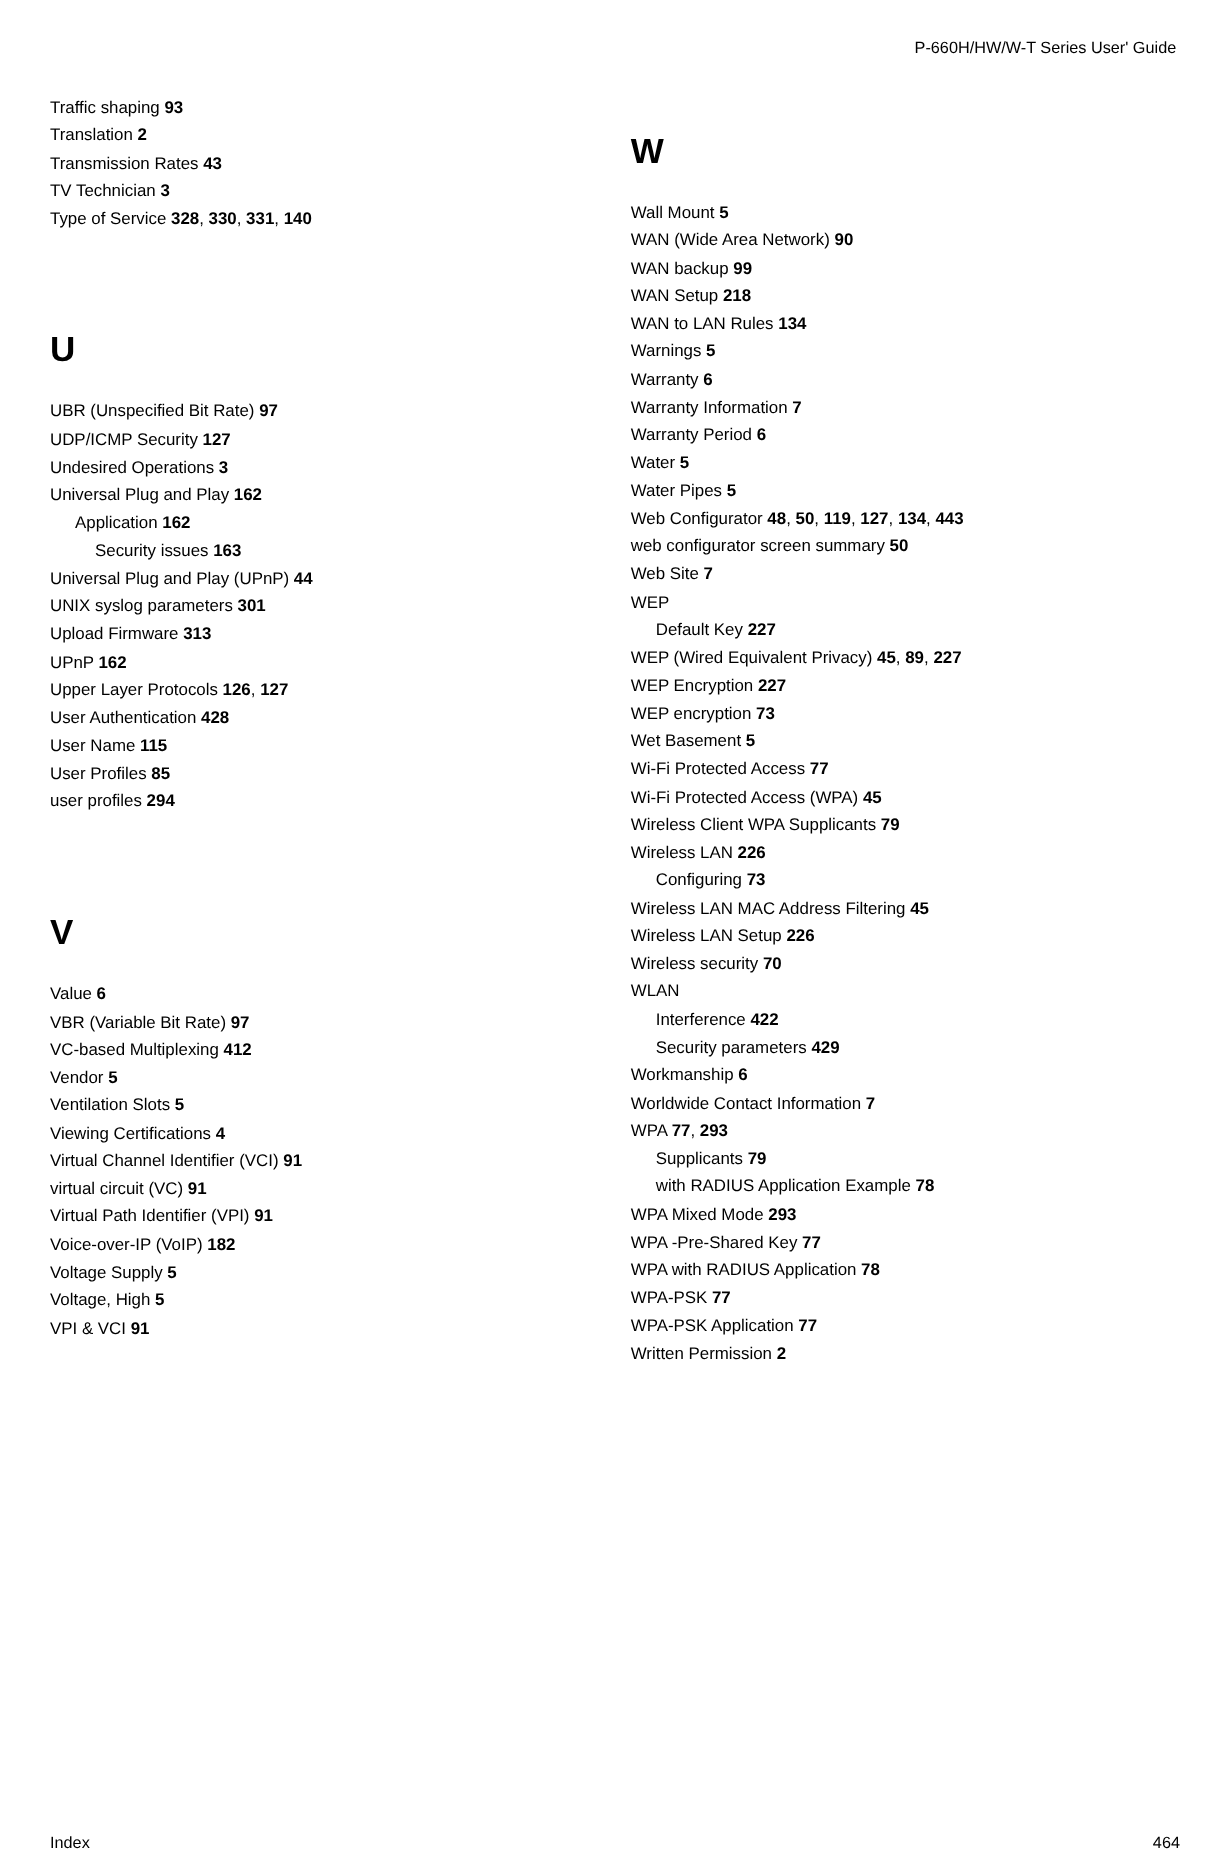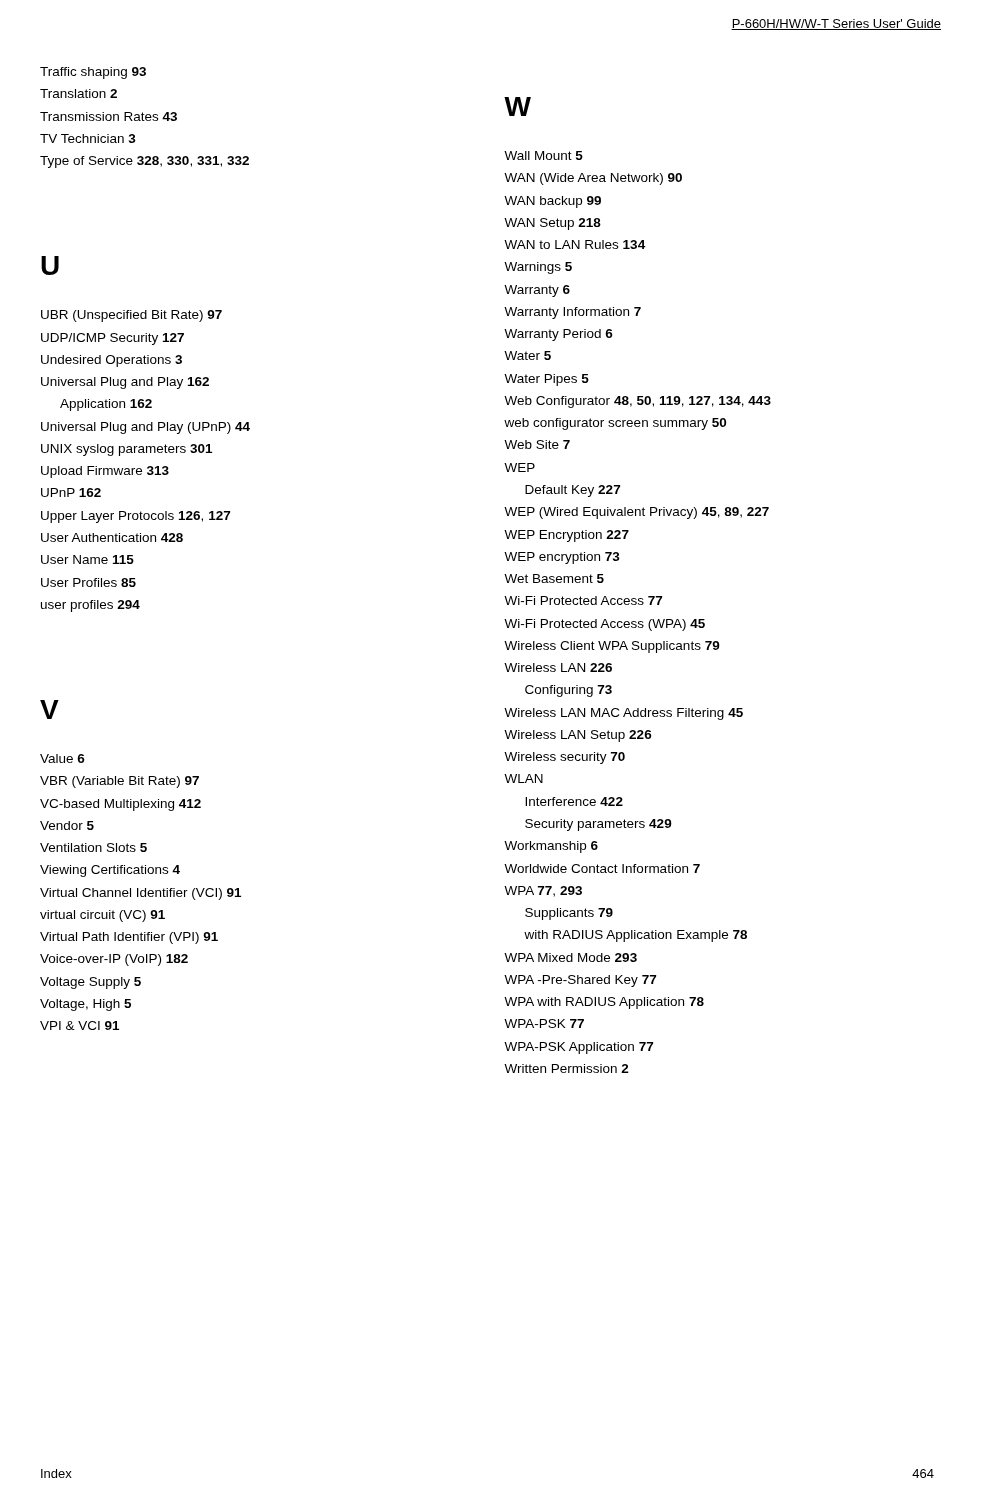--- a/index.html
+++ b/index.html
@@ -7,24 +7,23 @@
       font-family: Arial, Helvetica, sans-serif;
       font-size: 13.5px;
       color: #000;
       background: #fff;
       width: 981px;
       min-height: 1499px;
       position: relative;
     }
     .page-header {
       text-align: right;
-      padding: 16px 40px 10px 40px;
+      padding: 30px 40px 10px 40px;
       font-size: 13px;
       border-bottom: none;
-      text-decoration: underline;
     }
     .content {
       display: flex;
       padding: 20px 52px 40px 40px;
       gap: 0;
     }
     .left-col {
       width: 450px;
       padding-right: 30px;
     }
@@ -48,21 +47,21 @@
       padding-left: 36px;
     }
     .num {
       font-weight: bold;
       color: #000;
     }
     .page-footer {
       position: absolute;
       bottom: 18px;
       left: 40px;
-      right: 47px;
+      right: 37px;
       display: flex;
       justify-content: space-between;
       font-size: 13px;
     }
     .spacer { height: 24px; }
     .spacer-sm { height: 10px; }
   </style>
 </head>
 <body>
 
@@ -72,34 +71,35 @@
 
 <div class="content">
 
   <div class="left-col">
 
     <div>
       <div class="index-entry">Traffic shaping <span class="num">93</span></div>
       <div class="index-entry">Translation <span class="num">2</span></div>
       <div class="index-entry">Transmission Rates <span class="num">43</span></div>
       <div class="index-entry">TV Technician <span class="num">3</span></div>
-      <div class="index-entry">Type of Service <span class="num">328</span>, <span class="num">330</span>, <span class="num">331</span>, <span class="num">332</span></div>
+      <div class="index-entry">Type of Service <span class="num">328</span>, <span class="num">330</span>, <span class="num">331</span>, <span class="num">140</span></div>
     </div>
 
     <div class="spacer"></div>
     <div class="spacer"></div>
 
     <div class="section-letter">U</div>
     <div class="spacer-sm"></div>
     <div>
       <div class="index-entry">UBR (Unspecified Bit Rate) <span class="num">97</span></div>
       <div class="index-entry">UDP/ICMP Security <span class="num">127</span></div>
       <div class="index-entry">Undesired Operations <span class="num">3</span></div>
       <div class="index-entry">Universal Plug and Play <span class="num">162</span></div>
       <div class="index-entry sub1">Application <span class="num">162</span></div>
+      <div class="index-entry sub2">Security issues <span class="num">163</span></div>
       <div class="index-entry">Universal Plug and Play (UPnP) <span class="num">44</span></div>
       <div class="index-entry">UNIX syslog parameters <span class="num">301</span></div>
       <div class="index-entry">Upload Firmware <span class="num">313</span></div>
       <div class="index-entry">UPnP <span class="num">162</span></div>
       <div class="index-entry">Upper Layer Protocols <span class="num">126</span>, <span class="num">127</span></div>
       <div class="index-entry">User Authentication <span class="num">428</span></div>
       <div class="index-entry">User Name <span class="num">115</span></div>
       <div class="index-entry">User Profiles <span class="num">85</span></div>
       <div class="index-entry">user profiles <span class="num">294</span></div>
     </div>

